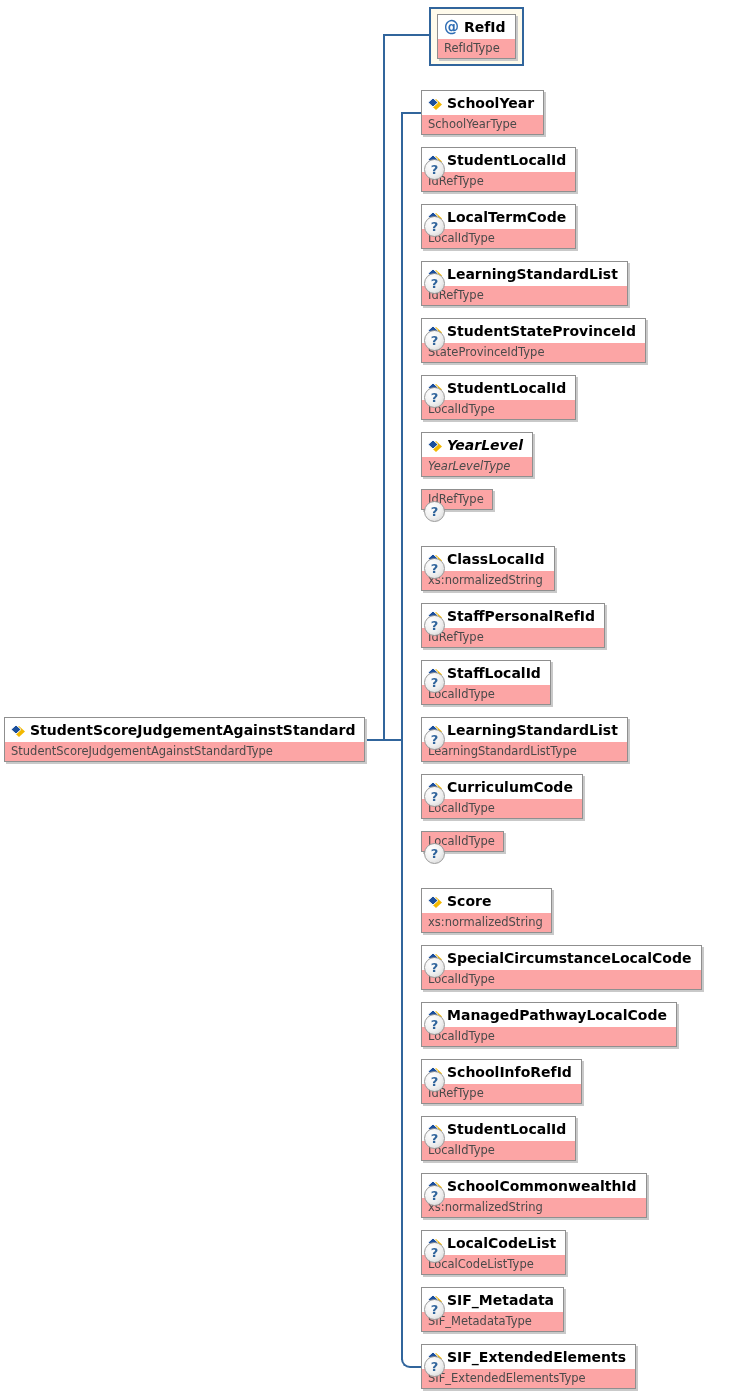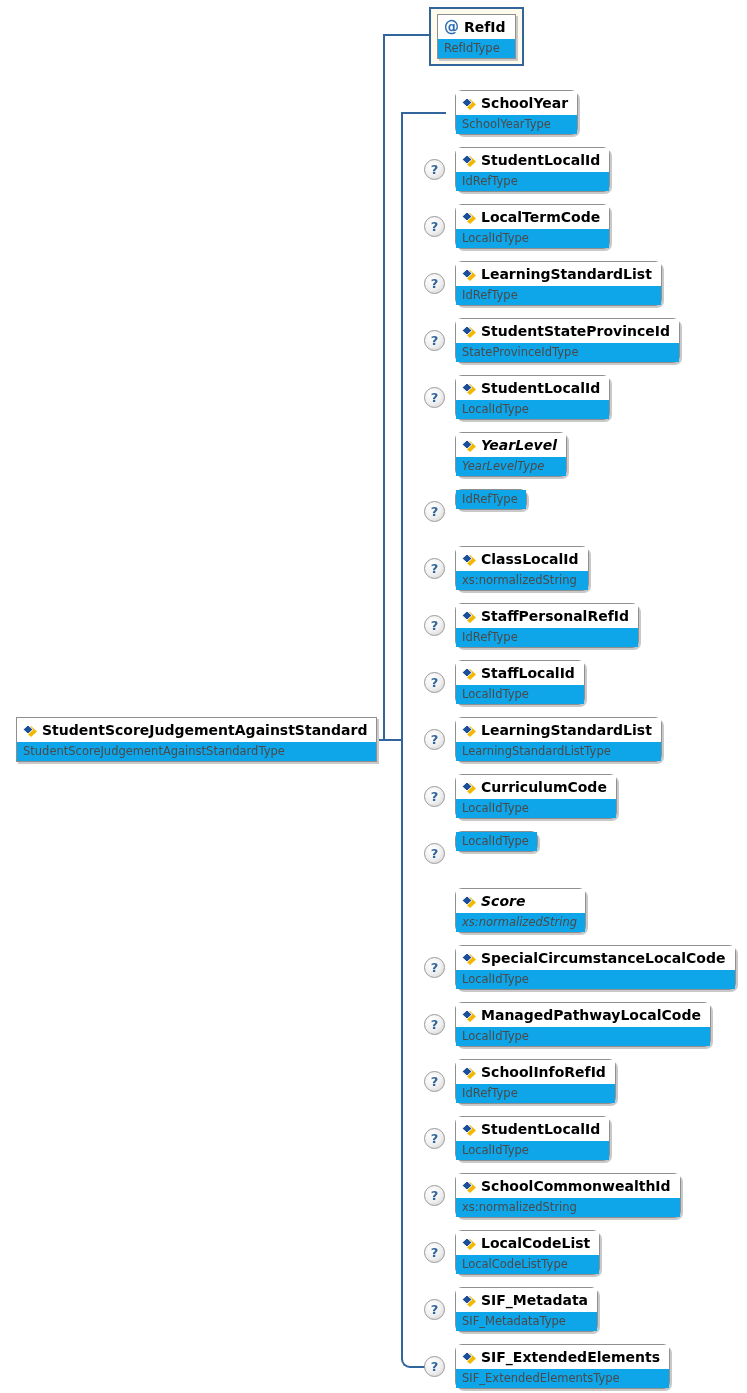--- a/index.html
+++ b/index.html
@@ -26,41 +26,41 @@
     white-space:nowrap;
     vertical-align:top;
   }
   .node .title{
     display:flex;align-items:center;gap:5px;
     padding:4px 9px 3px 6px;
     font-size:14px;font-weight:bold;color:#000000;
     background:#ffffff;line-height:17px;
   }
   .node .typebar{
-    background:#0ea5e9;
+    background:#fca5a5;
     color:#4a4a4a;
     font-size:11.5px;line-height:14px;
     padding:2px 8px 3px 6px;
     white-space:nowrap;
   }
   .icon-svg{flex:0 0 auto;display:block;}
   
   .row{position:absolute;left:402px;z-index:3;}
-  .row .node{margin-left:53px;border-radius:7px;}
+  .row .node{margin-left:19px;}
   .qmark{
     position:absolute;left:22px;top:12px;
     width:19px;height:19px;border-radius:50%;
     border:1px solid #9a9a9a;
     background:radial-gradient(circle at 35% 30%, #ffffff 0%, #efefef 55%, #cfcfcf 100%);
     color:#31659c;font-size:13px;font-weight:bold;
     text-align:center;line-height:19px;
     z-index:4;
   }
   
-  #root-node{position:absolute;left:4px;top:717px;z-index:3;margin-left:12px;}
+  #root-node{position:absolute;left:4px;top:717px;z-index:3;}
   
   #attr-wrap{
     position:absolute;left:429px;top:7px;z-index:3;
     border:2px solid #31659c;
     background:#fffbec;
     padding:5px 6px;
   }
   .at-glyph{
     color:#2e6db4;font-weight:bold;font-size:15px;line-height:15px;
     flex:0 0 auto;
@@ -260,21 +260,21 @@
         </div>
         <div class="typebar">LocalIdType</div>
       </div>
     </div>
     <div class="row" style="top: 831px;">
       <div class="qmark"><span>?</span></div>
       <div class="node">
         <div class="typebar">LocalIdType</div>
       </div>
     </div>
-    <div class="row" style="top: 888px; font-style: italic;">
+    <div class="row" style="top: 888px;">
       
       <div class="node">
         <div class="title">
           <svg class="icon-svg" width="14" height="12" viewBox="0 0 14 12">
             <polygon points="8,1 14,6.5 8,12 2,6.5" fill="#f2b800"></polygon>
             <polygon points="5,0 10,4.5 5,9 0,4.5" fill="#1b4f9c" stroke="#ffffff" stroke-width="1"></polygon>
           </svg>
           <span>Score</span>
         </div>
         <div class="typebar">xs:normalizedString</div>

